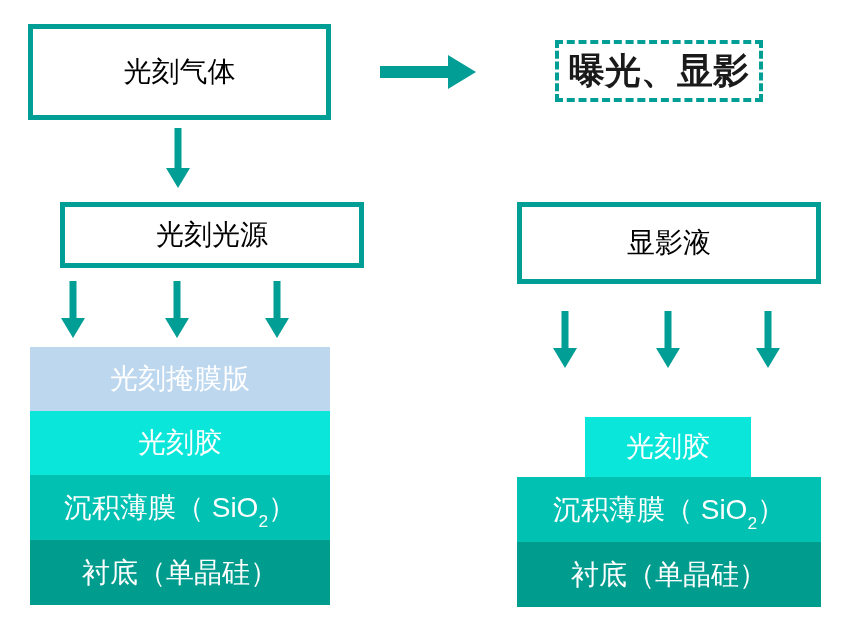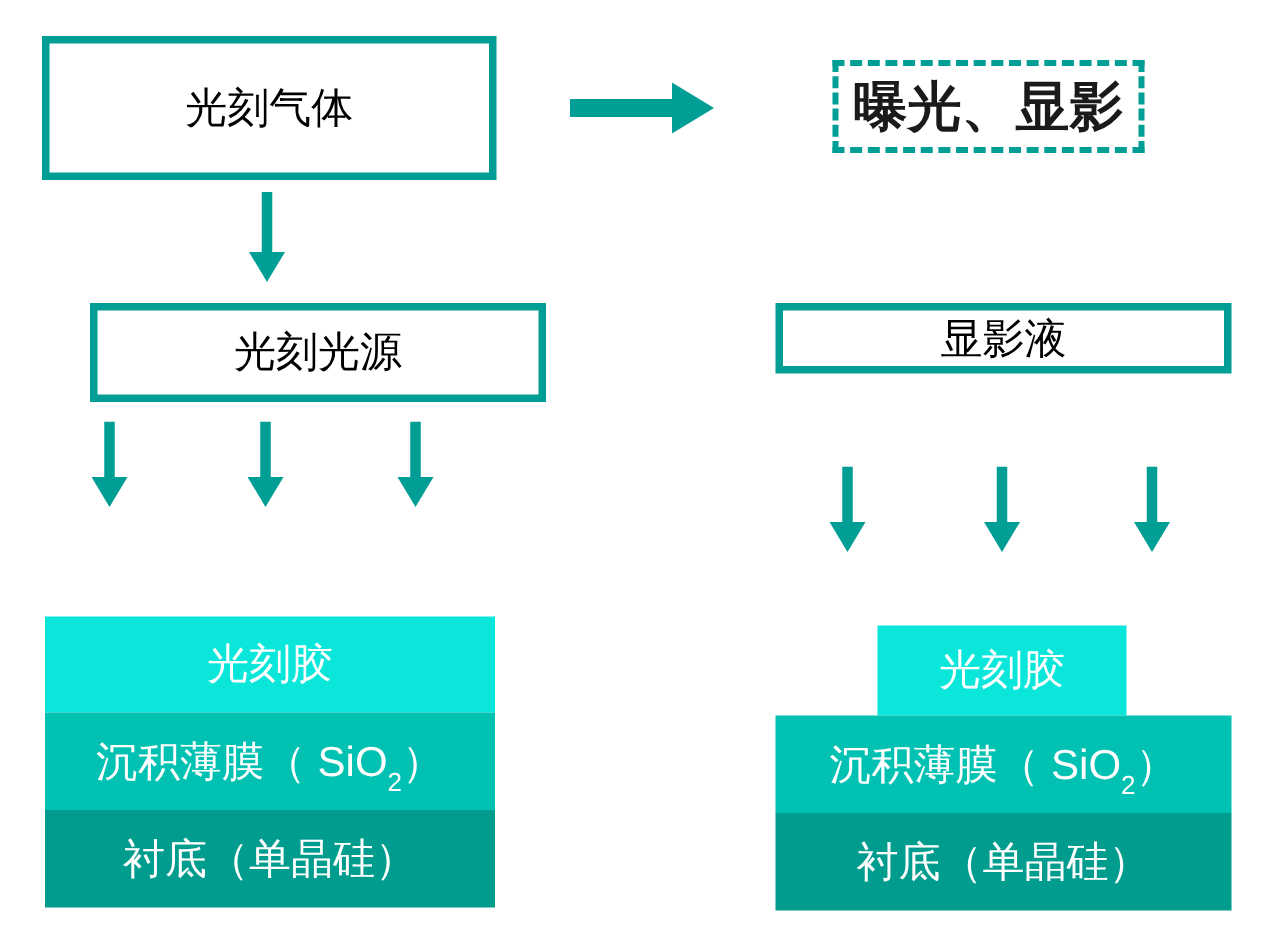--- a/index.html
+++ b/index.html
@@ -77,20 +77,23 @@
   </svg>
   <svg class="abs" style="left:163px; top:281px;" width="28" height="57" viewBox="0 0 28 57">
     <rect x="10.5" y="0" width="7" height="39" style="fill: rgb(0, 158, 148);"></rect>
     <polygon points="2,37 26,37 14,57" style="fill: rgb(0, 158, 148);"></polygon>
   </svg>
   <svg class="abs" style="left:263px; top:281px;" width="28" height="57" viewBox="0 0 28 57">
     <rect x="10.5" y="0" width="7" height="39" style="fill: rgb(0, 158, 148);"></rect>
     <polygon points="2,37 26,37 14,57" style="fill: rgb(0, 158, 148);"></polygon>
   </svg>
 
+  <div class="abs layer" style="left: 30px; top: 347px; width: 300px; height: 64px; background-color: rgb(189, 215, 238);">
+    <span>光刻掩膜版</span>
+  </div>
   <div class="abs layer" style="left: 30px; top: 411px; width: 300px; height: 64px; background-color: rgb(10, 231, 218);">
     <span>光刻胶</span>
   </div>
   <div class="abs layer" style="left: 30px; top: 475px; width: 300px; height: 65px; background-color: rgb(0, 193, 178);">
     <span>沉积薄膜（ SiO</span>
       <span class="sub">2</span>
       <span>）</span>
   </div>
   <div class="abs layer" style="left: 30px; top: 540px; width: 300px; height: 65px; background-color: rgb(0, 156, 142);">
     <span>衬底（单晶硅）</span>
@@ -98,21 +101,21 @@
 
   <svg class="abs" style="left:380px; top:55px;" width="96" height="34" viewBox="0 0 96 34">
     <rect x="0" y="11" width="70" height="12" style="fill: rgb(0, 158, 148);"></rect>
     <polygon points="68,0 96,17 68,34" style="fill: rgb(0, 158, 148);"></polygon>
   </svg>
 
   <div class="abs box-dashed" style="left: 555px; top: 40px; width: 208px; height: 62px; border-color: rgb(0, 158, 148);">
     <div>曝光、显影</div>
   </div>
 
-  <div class="abs box-solid" style="left: 517px; top: 202px; width: 304px; height: 47px; border-color: rgb(0, 158, 148);">
+  <div class="abs box-solid" style="left: 517px; top: 202px; width: 304px; height: 82px; border-color: rgb(0, 158, 148);">
     <div>显影液</div>
   </div>
 
   <svg class="abs" style="left:551px; top:311px;" width="28" height="57" viewBox="0 0 28 57">
     <rect x="10.5" y="0" width="7" height="39" style="fill: rgb(0, 158, 148);"></rect>
     <polygon points="2,37 26,37 14,57" style="fill: rgb(0, 158, 148);"></polygon>
   </svg>
   <svg class="abs" style="left:654px; top:311px;" width="28" height="57" viewBox="0 0 28 57">
     <rect x="10.5" y="0" width="7" height="39" style="fill: rgb(0, 158, 148);"></rect>
     <polygon points="2,37 26,37 14,57" style="fill: rgb(0, 158, 148);"></polygon>

